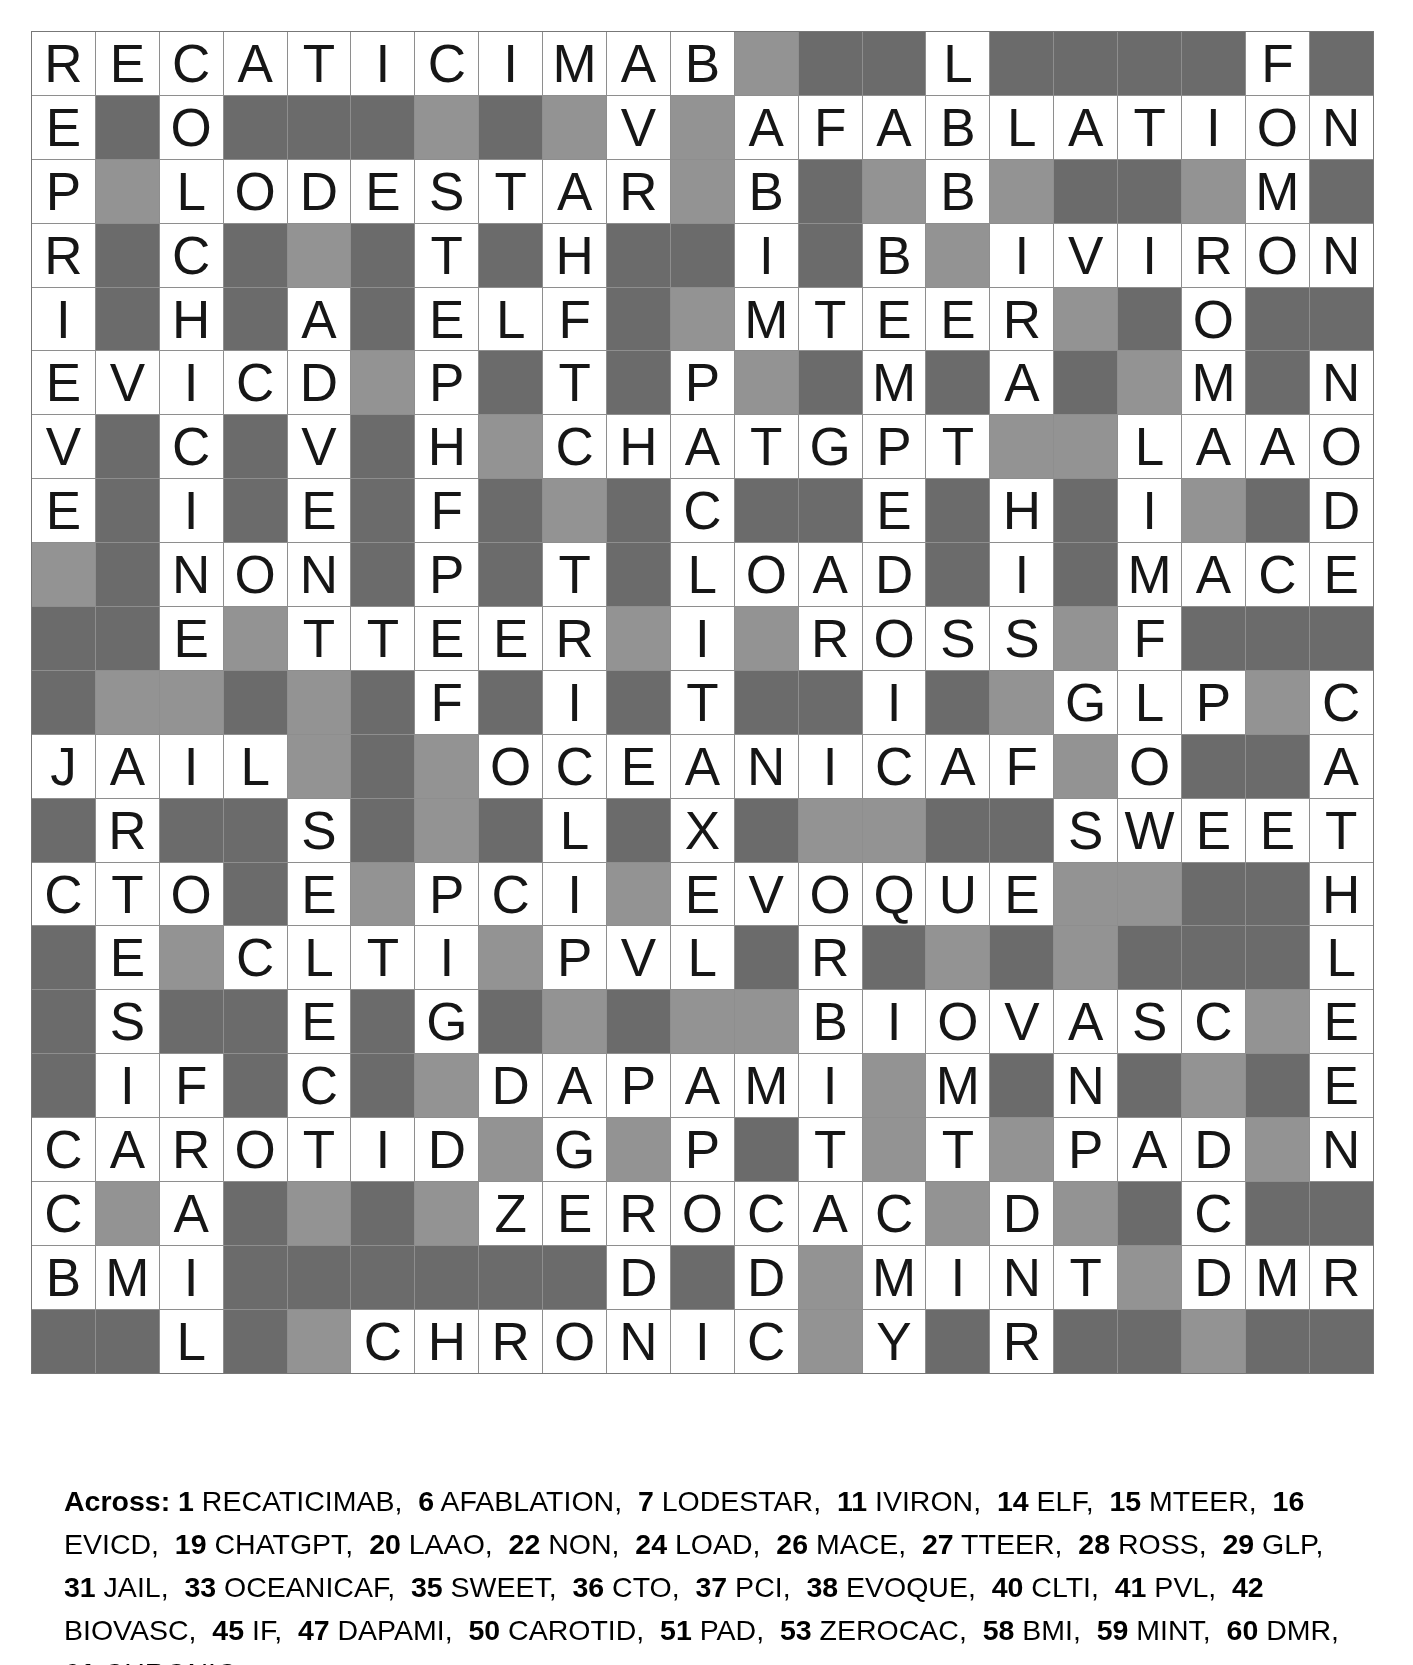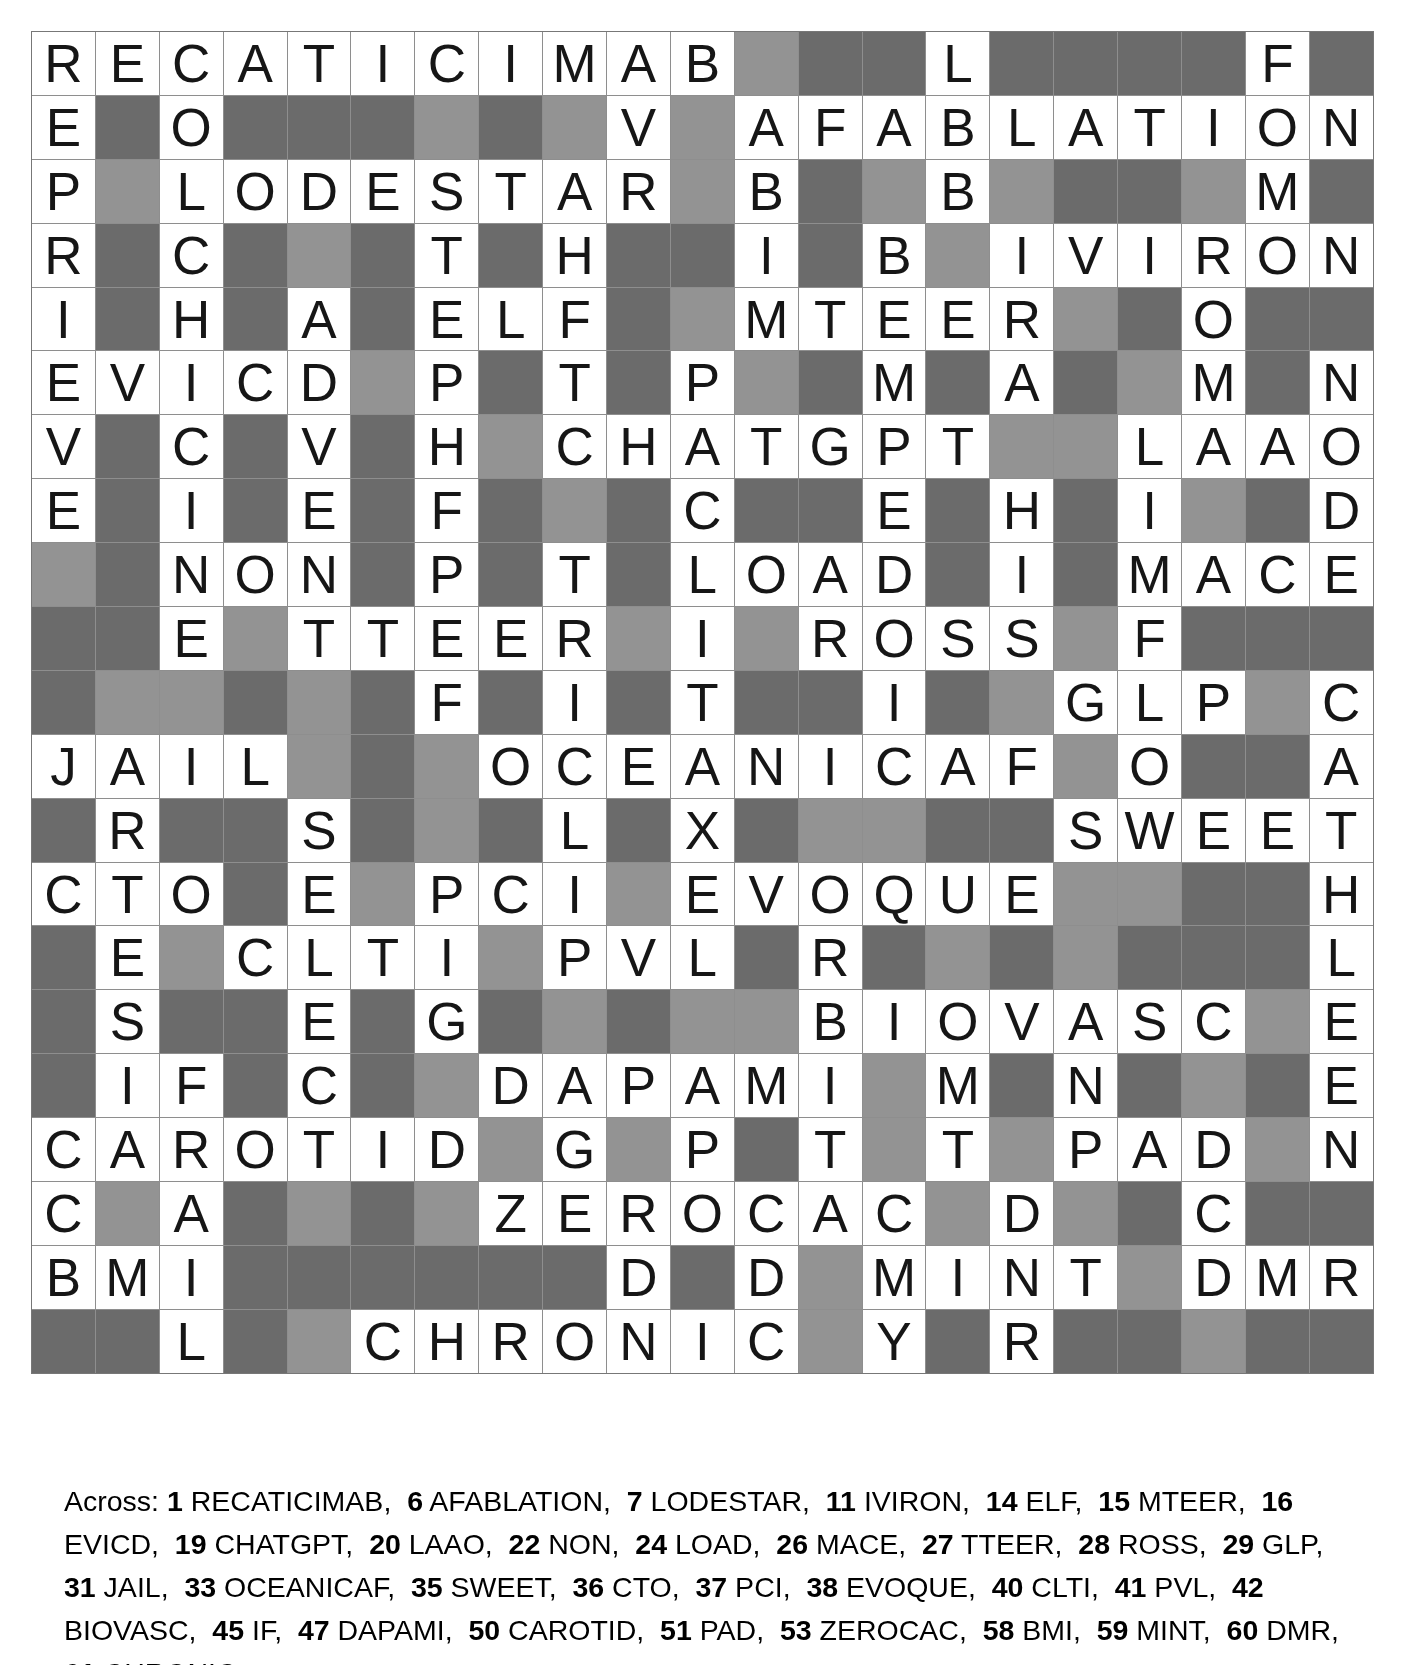--- a/index.html
+++ b/index.html
@@ -24,21 +24,21 @@
   }
   .cell.white{background:#ffffff;}
   .cell.dark{background:#6b6b6b;}
   .cell.med{background:#939393;}
   .clues{
     position:absolute;left:64px;top:1394px;width:1292px;
     font-size:28.5px;line-height:43px;color:#000000;
     white-space:pre-wrap;
   }
   .clue-block{margin:0 0 15px 0;}
-  .lbl{font-weight:normal;}
+  .lbl{font-weight:bold;}
   .cluenum{font-weight:bold;}
 </style>
 </head>
 <body>
 
 <div class="grid" id="grid">
     <div class="cell white">R</div>
     <div class="cell white">E</div>
     <div class="cell white">C</div>
     <div class="cell white">A</div>

